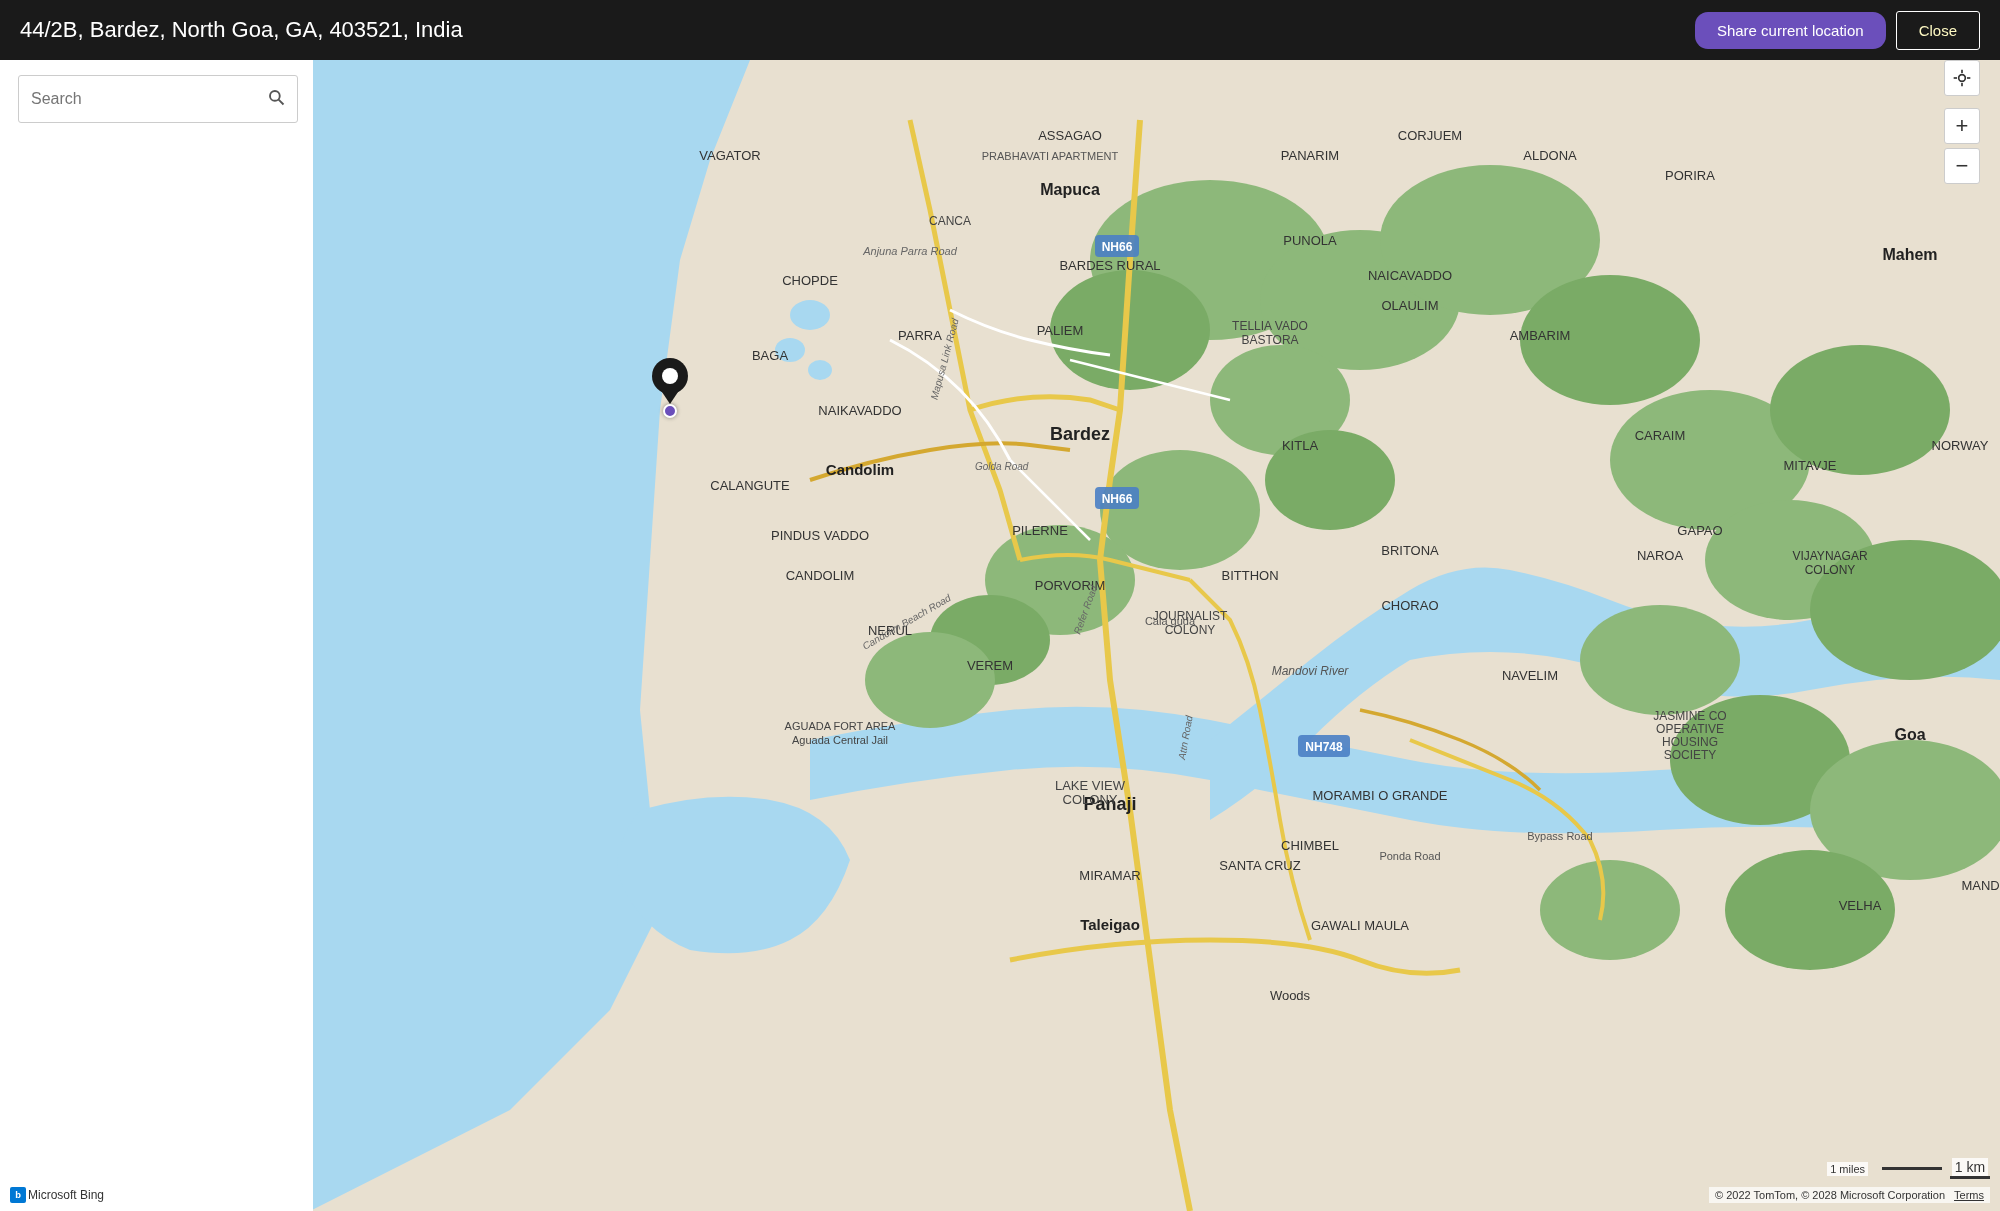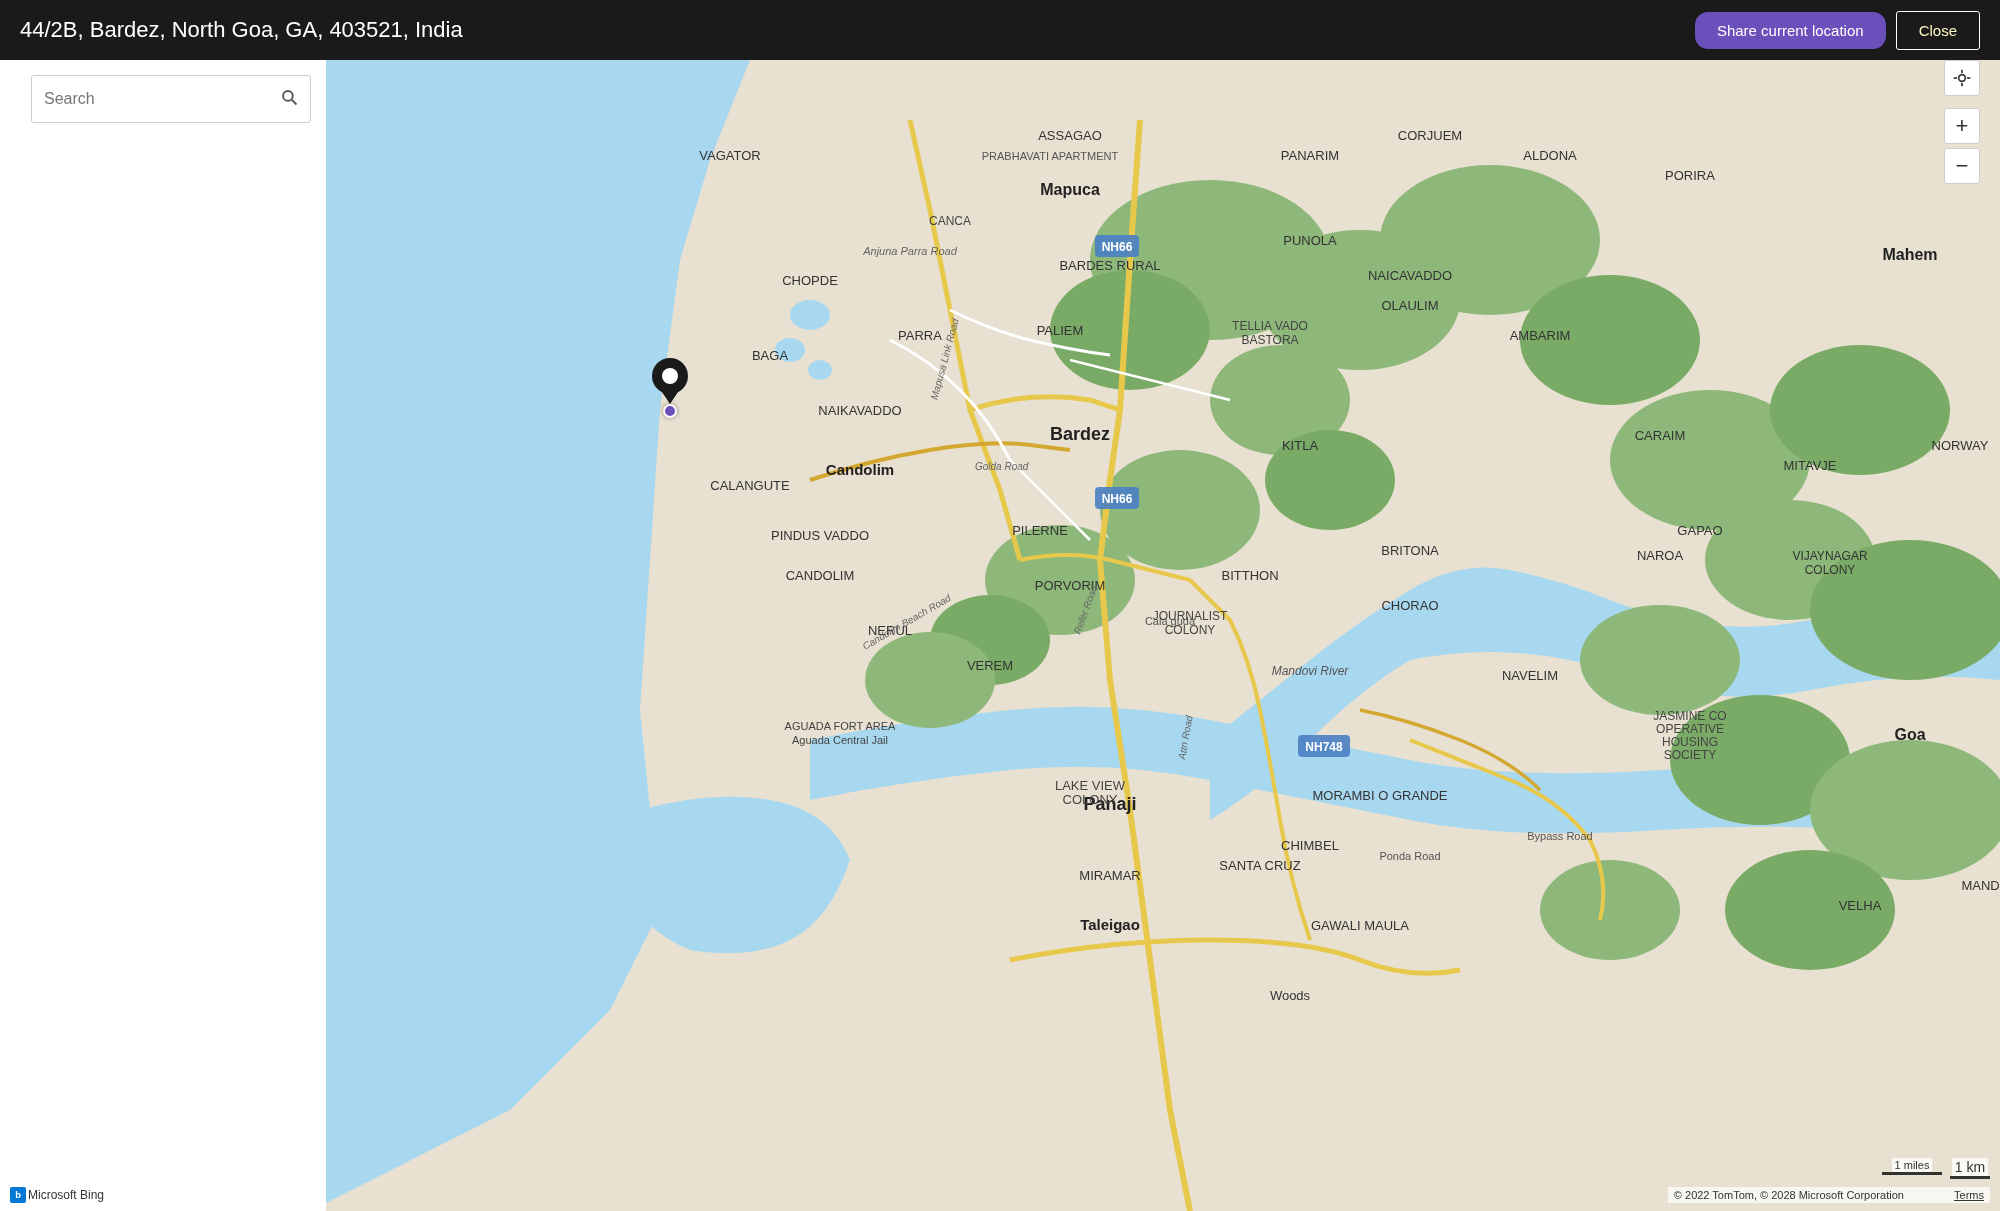--- a/index.html
+++ b/index.html
@@ -39,21 +39,21 @@
       padding: 10px 22px;
       font-size: 15px;
       cursor: pointer;
       border-radius: 3px;
     }
 
     
     #search-panel {
       position: absolute;
       top: 60px;
-      left: 16px;
+      left: 3px;
       width: 310px;
       height: 1151px;
       background: #fff;
       z-index: 50;
       padding: 15px;
     }
     #search-box {
       width: 100%;
       height: 48px;
       border: 1px solid #ccc;
@@ -359,35 +359,35 @@
   <div class="map-ctrl-btn">
     <span style="font-size:22px; line-height:1;">+</span>
   </div>
   <div class="map-ctrl-btn">
     <span style="font-size:22px; line-height:1;">−</span>
   </div>
 </div>
 
 <div id="scale-bar">
   <div style="display:flex; gap:8px; margin-bottom:2px;">
-    <div style="display:flex;flex-direction:column;align-items:center;">
+    <div style="display:flex;flex-direction:row;align-items:center;gap:14px;">
       <span style="font-size:11px;color:#333;background:rgba(255,255,255,0.8);padding:1px 3px;">1 miles</span>
       <div class="scale-line" style="width:60px;"></div>
     </div>
     <div style="display:flex;flex-direction:column;align-items:center;">
       <span style="font-size:14px;color:#333;background:rgba(255,255,255,0.8);padding:1px 3px;">1 km</span>
       <div class="scale-line" style="width:40px;"></div>
     </div>
   </div>
 </div>
 
 <div id="attribution">
   <span>© 2022 TomTom, © 2028 Microsoft Corporation</span>
   &nbsp;
-  <span style="text-decoration:underline;cursor:pointer;margin-left:41px;">Terms</span>
+  <span style="text-decoration:underline;cursor:pointer;">Terms</span>
 </div>
 
 <div id="ms-bing-logo">
   <svg width="16" height="16" viewBox="0 0 24 24">
     <rect width="24" height="24" fill="#0078d4" rx="3"></rect>
     <text x="12" y="17" text-anchor="middle" font-size="14" fill="white" font-weight="bold">b</text>
   </svg>
   <span style="font-size:12px;color:#333;">Microsoft Bing</span>
 </div>
 

